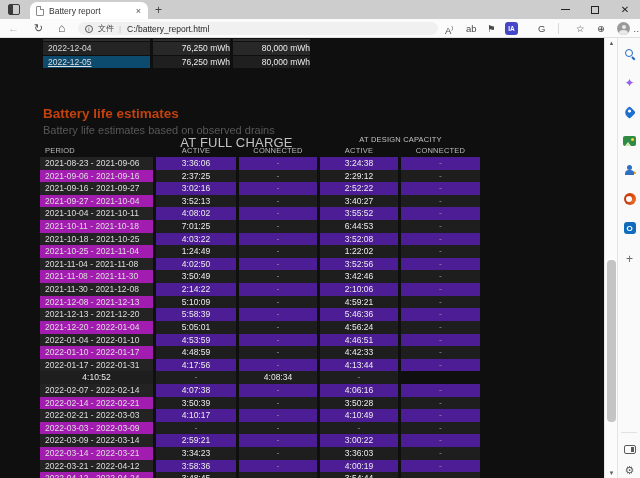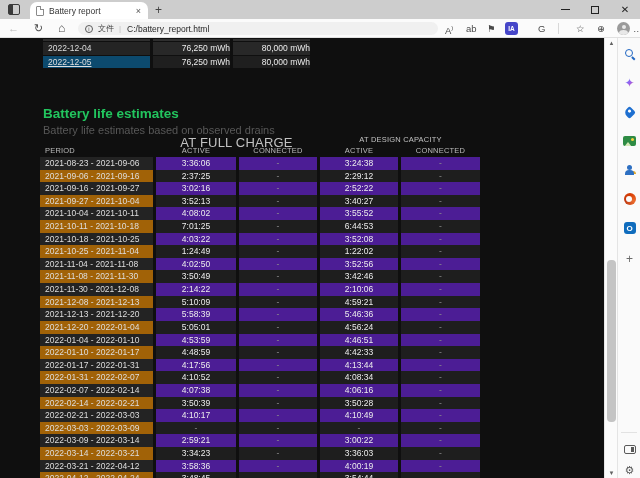--- a/index.html
+++ b/index.html
@@ -78,40 +78,40 @@
   .cap-sliver { position:absolute; left:43px; top:1px; display:grid; grid-template-columns:107px 77px 77px; column-gap:3px; height:2px; }
   .cap-sliver div { background:#2f2f2f; }
   .cap-table { position:absolute; left:43px; top:4px; }
   .crow { display:grid; grid-template-columns:107px 77px 77px; column-gap:3px; height:12.5px; margin-bottom:1px; align-items:center; }
   .crow .c0 { padding-left:5px; text-align:left; color:#dedede; font-size:8.5px; }
   .crow .cv { text-align:right; color:#ececec; font-size:8.5px; }
   .crow.light .c0 { background:#242424; } .crow.light .cv { background:#282828; }
   .crow.dark .c0 { background:#0c4a6e;text-decoration:underline; } .crow.dark .cv { background:#1f1f1f; }
   .crow > div { height:12.5px; line-height:12.5px; }
 
-  .sec-title { position:absolute; left:43px; top:68px; font-size:13.5px; font-weight:bold; color:#22c55e; }
+  .sec-title { position:absolute; left:43px; top:68px; font-size:13.5px; font-weight:bold; color:#c2410c; }
   .sec-sub { position:absolute; left:43px; top:86px; font-size:11px; color:#585858; }
 
   .grp-row { position:absolute; left:40px; top:97px; width:441px; }
   .grp-full { position:absolute; left:116px; width:161px; text-align:center; font-size:13px; color:#c2c2c2; letter-spacing:.2px; }
   .grp-design { position:absolute; left:280px; width:161px; text-align:center; font-size:7.5px; color:#c2c2c2; letter-spacing:.2px; }
 
   .hdr-row { position:absolute; left:40px; top:108px; display:grid; grid-template-columns:113px 80px 78px 78px 79px; column-gap:3px; }
   .hdr-row div { font-size:7.5px; color:#bcbcbc; letter-spacing:.2px; line-height:10px; }
   .hdr-row .h0 { padding-left:5px; text-align:left; }
   .hdr-row .hv { text-align:center; }
 
   .life-rows { position:absolute; left:40px; top:119px; width:441px; }
   .lrow { display:grid; grid-template-columns:113px 80px 78px 78px 79px; column-gap:3px; height:12.62px; }
   .lrow div { height:12.62px; line-height:12.62px; font-size:8.5px; overflow:hidden; white-space:nowrap; }
   .lrow .c0 { padding-left:5px; color:#dedede; }
   .lrow .cv { text-align:center; color:#ececec; }
   .lrow .dim { color:#8c8c8c; }
   .lrow.light .c0 { background:#232323; } .lrow.light .cv { background:#4c1d95; }
-  .lrow.dark .c0 { background:#a16207; } .lrow.dark .cv { background:#1e1e1e; }
+  .lrow.dark .c0 { background:#a21caf; } .lrow.dark .cv { background:#1e1e1e; }
 </style>
 </head>
 <body>
 
 <div class="window">
 
   <div class="titlebar">
     <div class="tab-actions"></div>
     <div class="tab">
       <span class="tab-doc"></span>
@@ -307,21 +307,20 @@
             <div class="cv dim">-</div>
           </div>
           <div class="lrow light">
             <div class="c0">2022-01-17 - 2022-01-31</div>
             <div class="cv">4:17:56</div>
             <div class="cv dim">-</div>
             <div class="cv">4:13:44</div>
             <div class="cv dim">-</div>
           </div>
           <div class="lrow dark">
-            <div class="c0">2022-01-31 - 2022-02-07</div>
             <div class="cv">4:10:52</div>
             <div class="cv dim">-</div>
             <div class="cv">4:08:34</div>
             <div class="cv dim">-</div>
           </div>
           <div class="lrow light">
             <div class="c0">2022-02-07 - 2022-02-14</div>
             <div class="cv">4:07:38</div>
             <div class="cv dim">-</div>
             <div class="cv">4:06:16</div>

